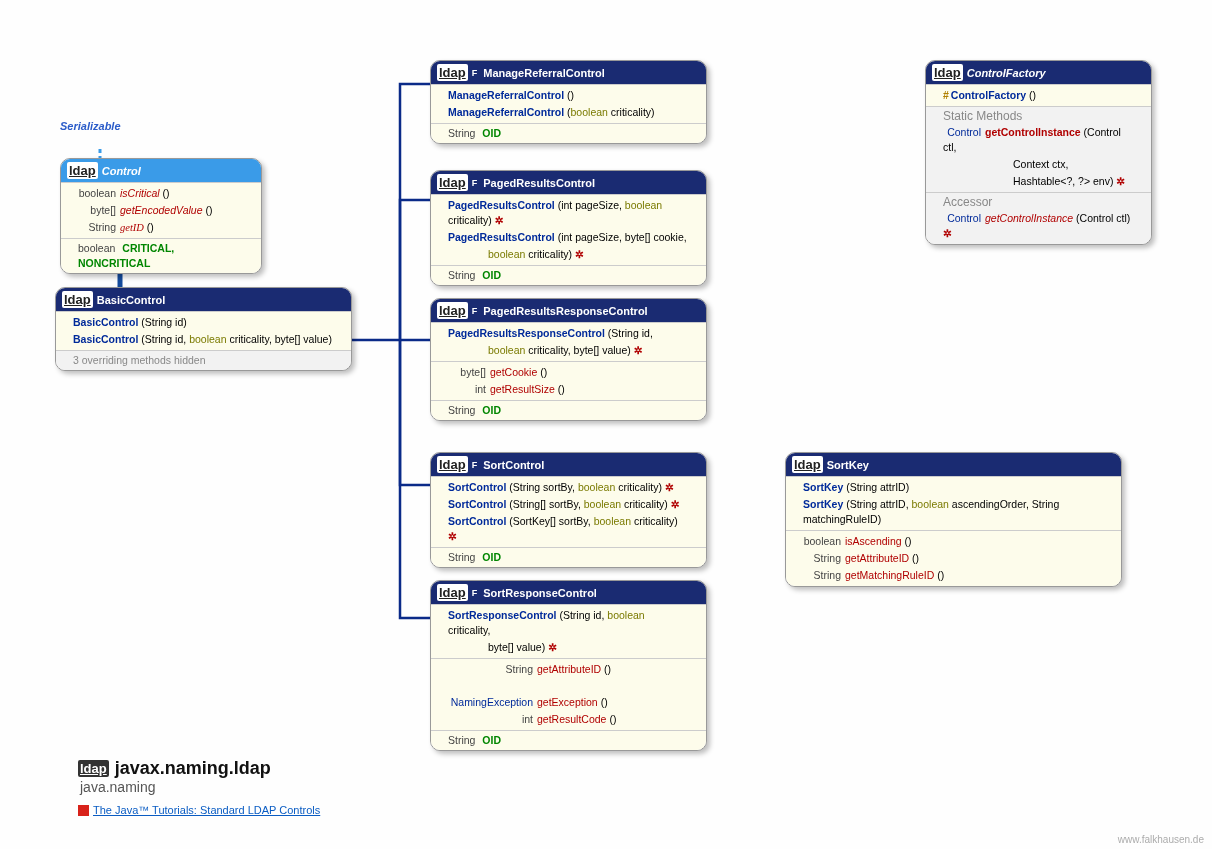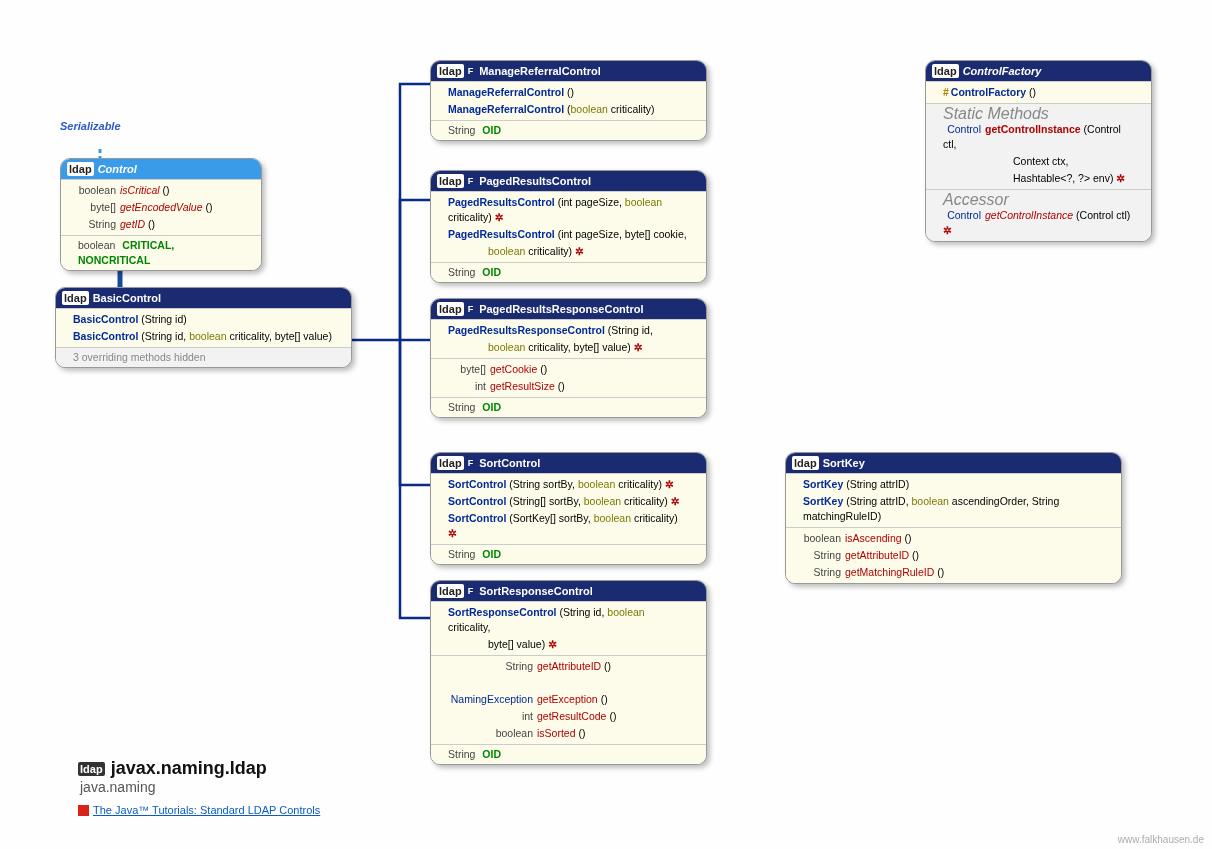--- a/index.html
+++ b/index.html
@@ -26,25 +26,26 @@
     display: flex;
     align-items: center;
     gap: 4px;
   }
   .hdr-dark { background: #1a2b72; color: #fff; }
   .hdr-light { background: #3a9be8; color: #fff; font-style: italic; }
   .ldap-icon {
     display:inline-block;
     background:#fff;
     color:#222;
-    font-size:11px;
+    font-size:13px;
     padding:1px 2px;
     border-radius:2px;
     font-weight:bold;
     font-style: normal;
+    text-decoration: underline;
   }
   .ldap-icon-dark { background:#333; color:#fff; }
   .f-sup { color:#fff; font-size:9px; vertical-align: top; margin-right:2px;}
   .section { padding: 2px 17px; background:#fdfceb; border-top:1px solid #ccc; font-size:10.5px; line-height:15px; }
   .section.alt { background:#f2f2f2; }
   .section .row { white-space: normal; padding:1px 0; }
   .ret { color:#444; display:inline-block; text-align:right; min-width:38px; padding-right:4px;}
   .ret.wide { min-width:85px; }
   .name-blue { color:#002a9a; font-weight:bold; }
   .name-red  { color:#b00000; }
@@ -54,21 +55,21 @@
   .hash { color:#b08000; font-weight:bold; padding-right:2px;}
   .ital-grey { color:#888; }
   .ital-blue-link { color:#2b5cc9; font-style:italic; font-weight:bold; text-decoration:none; position:absolute;}
   .pkg-label { position:absolute; display:flex; align-items:center; gap:6px;}
   .pkg-title { font-size:18px; font-weight:bold; color:#111;}
   .pkg-sub  { font-size:14px; color:#555; position:absolute;}
   .tut-link { position:absolute; color:#0a5cc3; text-decoration:underline; font-size:11px; display:flex; align-items:center; gap:4px;}
   .red-sq { width:11px; height:11px; background:#d8221a; display:inline-block;}
   .credit { position:absolute; right:8px; bottom:4px; font-size:10px; color:#acacac;}
   svg.wires { position:absolute; left:0; top:0; pointer-events:none; }
-  .section-label { color:#888; font-style:italic; font-size:16px;}
+  .section-label { color:#888; font-size:12px;}
 </style>
 </head>
 <body>
 
 <svg class="wires" width="1212" height="849">
 
   <path d="M 100 149 L 100 162" stroke="#3a9be8" stroke-width="3" fill="none" stroke-dasharray="4,3"></path>
 
   <path d="M 120 253 L 120 287" stroke="#154b9c" stroke-width="5" fill="none"></path>
 
@@ -82,21 +83,21 @@
 <a href="#" class="ital-blue-link" style="left:60px; top:120px;">Serializable</a>
 
 <div class="box" style="left:60px; top:158px; width:200px;">
   <div class="hdr hdr-light">
     <span class="ldap-icon">ldap</span>
     <span>Control</span>
   </div>
   <div class="section">
     <div class="row"><span class="ret">boolean</span><span class="name-red ital" style="font-style:italic;">isCritical</span><span> ()</span></div>
     <div class="row"><span class="ret">byte[]</span><span class="name-red" style="font-style:italic;">getEncodedValue</span><span> ()</span></div>
-    <div class="row"><span class="ret">String</span><span class="name-red" style="font-style:italic;">getID</span><span> ()</span></div>
+    <div class="row"><span class="ret">String</span><span class="name-red" style="font-style:italic;font-family:Liberation Serif, serif;">getID</span><span> ()</span></div>
   </div>
   <div class="section">
     <span class="ret" style="min-width:0;">boolean</span>
     <span class="name-green">CRITICAL</span><span class="name-green">, </span><span class="name-green">NONCRITICAL</span>
   </div>
 </div>
 
 <div class="box" style="left:55px; top:287px; width:295px;">
   <div class="hdr hdr-dark">
     <span class="ldap-icon">ldap</span>
@@ -184,21 +185,20 @@
     <span>SortResponseControl</span>
   </div>
   <div class="section">
     <div class="row"><span class="name-blue">SortResponseControl</span><span> (String id, </span><span class="kw">boolean</span><span> criticality,</span></div>
     <div class="row" style="padding-left:40px;"><span>byte[] value) </span><span class="excl">✲</span></div>
   </div>
   <div class="section">
     <div class="row"><span class="ret wide">String</span><span class="name-red">getAttributeID</span><span> ()</span></div>
     <div class="row"><span class="ret wide" style="color:#002a9a;margin-top:16px;">NamingException</span><span class="name-red">getException</span><span> ()</span></div>
     <div class="row"><span class="ret wide">int</span><span class="name-red">getResultCode</span><span> ()</span></div>
-    <div class="row"><span class="ret wide">boolean</span><span class="name-red">isSorted</span><span> ()</span></div>
   </div>
   <div class="section">
     <span class="ret" style="min-width:0;">String</span> <span class="name-green">OID</span>
   </div>
 </div>
 
 <div class="box" style="left:785px; top:452px; width:335px;">
   <div class="hdr hdr-dark">
     <span class="ldap-icon">ldap</span>
     <span>SortKey</span>

